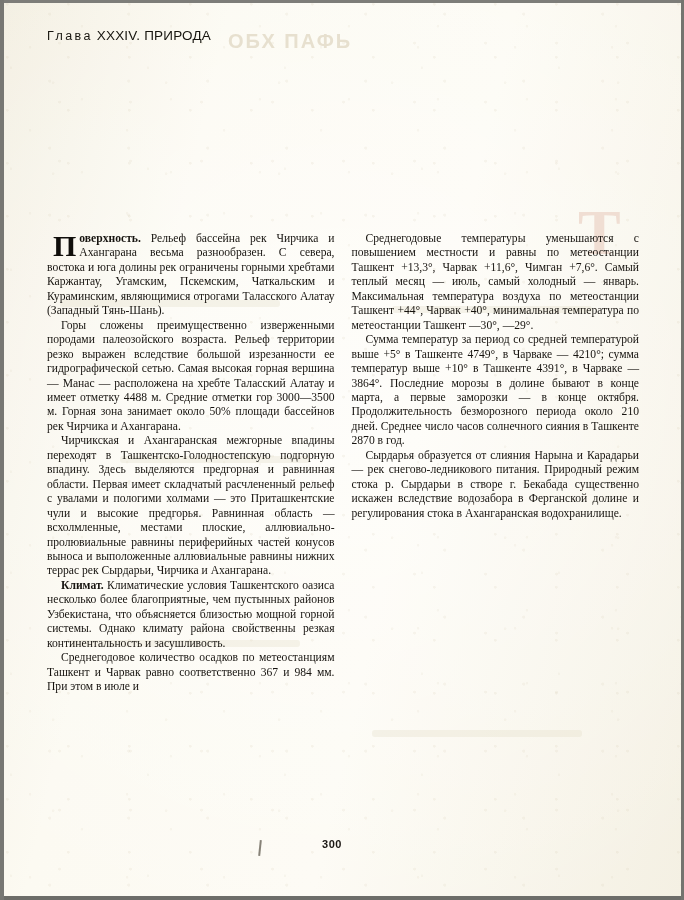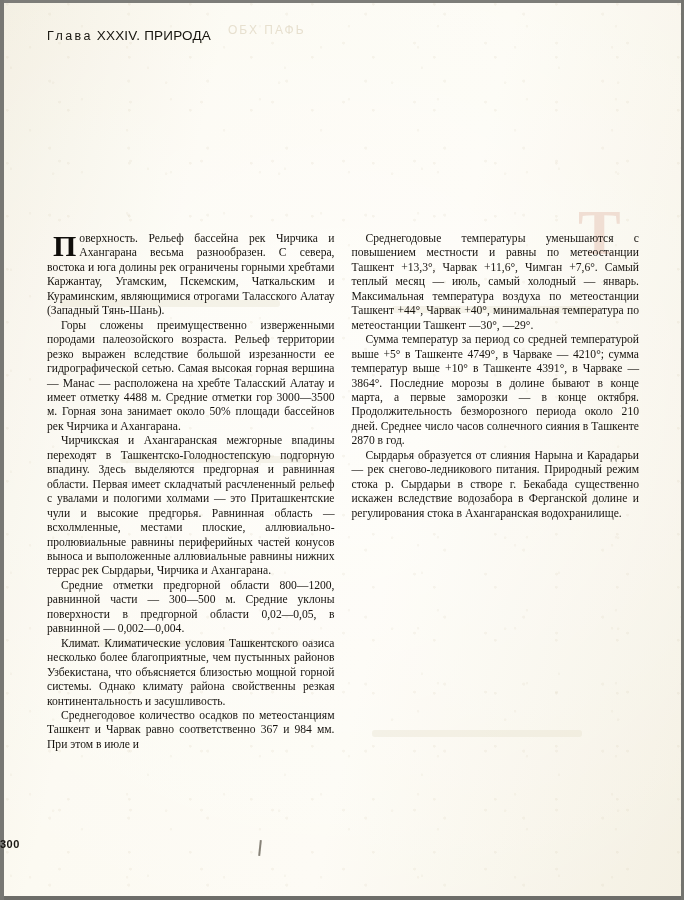--- a/index.html
+++ b/index.html
@@ -47,23 +47,23 @@
   
   .ghost {
     position: absolute;
     pointer-events: none;
     color: #e3dbc9;
     font-family: "Liberation Sans", sans-serif;
     white-space: nowrap;
     user-select: none;
   }
   .ghost-header {
-    top: 23px; left: 228px;
-    font-size: 12px;
-    font-weight: normal;
+    top: 30px; left: 228px;
+    font-size: 20px;
+    font-weight: bold;
     letter-spacing: 2px;
     color: #e7e0cf;
   }
   .ghost-dropcap {
     top: 196px; left: 578px;
     font-size: 64px;
     font-weight: bold;
     color: #f0ded3;
     font-family: "Liberation Serif", serif;
   }
@@ -117,28 +117,28 @@
   .col p.lead { text-indent: 0; }
   .col p.lead .dropcap {
     float: left;
     font-family: "Liberation Serif", "DejaVu Serif", serif;
     font-weight: bold;
     font-size: 30px;
     line-height: 26px;
     margin: 1px 3px 0 6px;
     color: #100e0b;
   }
-  .run-in { font-weight: normal; }
+  .run-in { font-weight: bold; }
 
   .folio {
     position: absolute;
     top: 838px;
     left: 0;
     width: 664px;
-    text-align: left;
+    text-align: center;
     font-family: "Liberation Sans", "DejaVu Sans", sans-serif;
     font-weight: bold;
     font-size: 11px;
     letter-spacing: .5px;
     color: #1a1713;
   }
   .stray-mark {
     position: absolute;
     top: 840px;
     left: 259px;
@@ -171,21 +171,20 @@
   <header class="running-head">
     <span class="chapter-word">Глава</span>
     <span>XXXIV. ПРИРОДА</span>
   </header>
 
   <div class="columns">
     <div class="col" id="col-left">
         <p class="lead"><span class="dropcap">П</span><span class="run-in">оверхность.</span><span> Рельеф бассейна рек Чирчика и Ахангарана весьма разнообразен. С севера, востока и юга долины рек ограничены горными хребтами Каржантау, Угамским, Пскемским, Чаткальским и Кураминским, являющимися отрогами Таласского Алатау (Западный Тянь-Шань).</span></p>
         <p><span>Горы сложены преимущественно изверженными породами палеозойского возраста. Рельеф территории резко выражен вследствие большой изрезанности ее гидрографической сетью. Самая высокая горная вершина — Манас — расположена на хребте Таласский Алатау и имеет отметку 4488 м. Средние отметки гор 3000—3500 м. Горная зона занимает около 50% площади бассейнов рек Чирчика и Ахангарана.</span></p>
         <p><span>Чирчикская и Ахангаранская межгорные впадины переходят в Ташкентско-Голодностепскую подгорную впадину. Здесь выделяются предгорная и равнинная области. Первая имеет складчатый расчлененный рельеф с увалами и пологими холмами — это Приташкентские чули и высокие предгорья. Равнинная область — всхолмленные, местами плоские, аллювиально-пролювиальные равнины периферийных частей конусов выноса и выположенные аллювиальные равнины нижних террас рек Сырдарьи, Чирчика и Ахангарана.</span></p>
-        <p><span>Средние отметки предгорной области 800—1200, равнинной части — 300—500 м. Средние уклоны поверхности в предгорной области 0,02—0,05, в равнинной — 0,002—0,004.</span></p>
         <p><span class="run-in">Климат.</span><span> Климатические условия Ташкентского оазиса несколько более благоприятные, чем пустынных районов Узбекистана, что объясняется близостью мощной горной системы. Однако климату района свойственны резкая континентальность и засушливость.</span></p>
         <p><span>Среднегодовое количество осадков по метеостанциям Ташкент и Чарвак равно соответственно 367 и 984 мм. При этом в июле и</span></p>
       </div>
     <div class="col" id="col-right">
         <p><span>Среднегодовые температуры уменьшаются с повышением местности и равны по метеостанции Ташкент +13,3°, Чарвак +11,6°, Чимган +7,6°. Самый теплый месяц — июль, самый холодный — январь. Максимальная температура воздуха по метеостанции Ташкент +44°, Чарвак +40°, минимальная температура по метеостанции Ташкент —30°, —29°.</span></p>
         <p><span>Сумма температур за период со средней температурой выше +5° в Ташкенте 4749°, в Чарваке — 4210°; сумма температур выше +10° в Ташкенте 4391°, в Чарваке — 3864°. Последние морозы в долине бывают в конце марта, а первые заморозки — в конце октября. Продолжительность безморозного периода около 210 дней. Среднее число часов солнечного сияния в Ташкенте 2870 в год.</span></p>
         <p><span>Сырдарья образуется от слияния Нарына и Карадарьи — рек снегово-ледникового питания. Природный режим стока р. Сырдарьи в створе г. Бекабада существенно искажен вследствие водозабора в Ферганской долине и регулирования стока в Ахангаранская водохранилище.</span></p>
       </div>
   </div>
 

